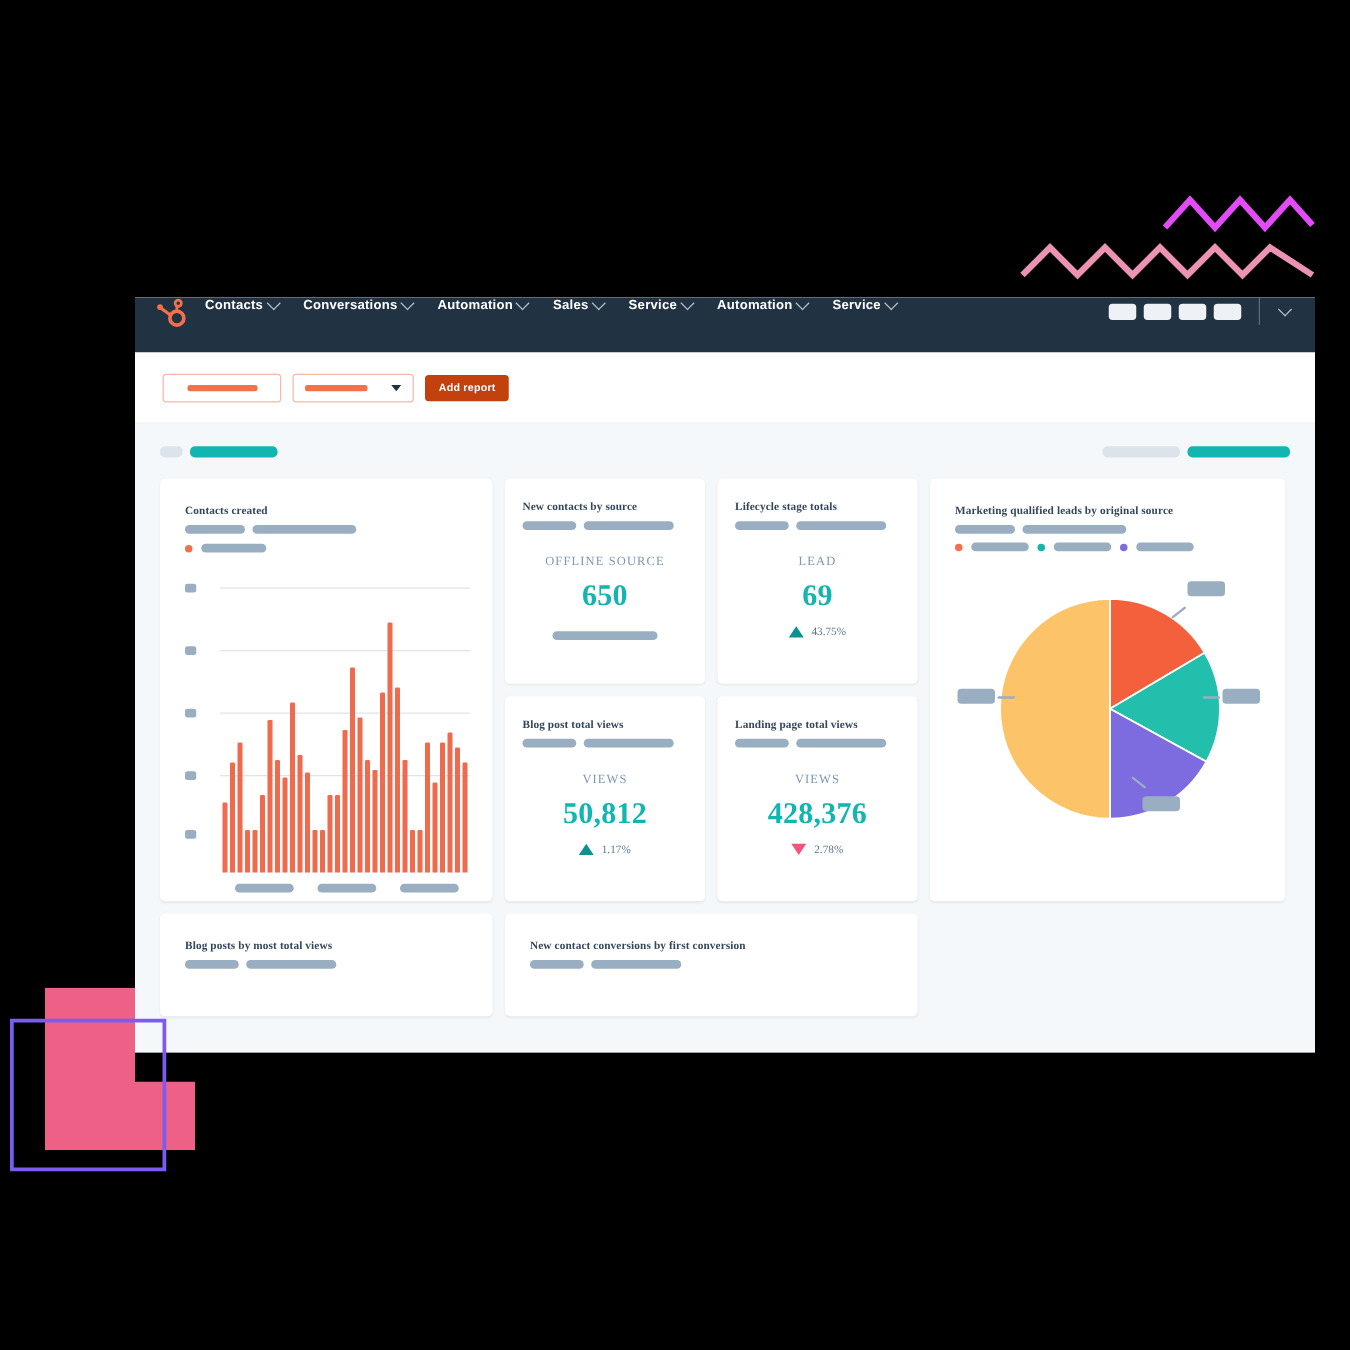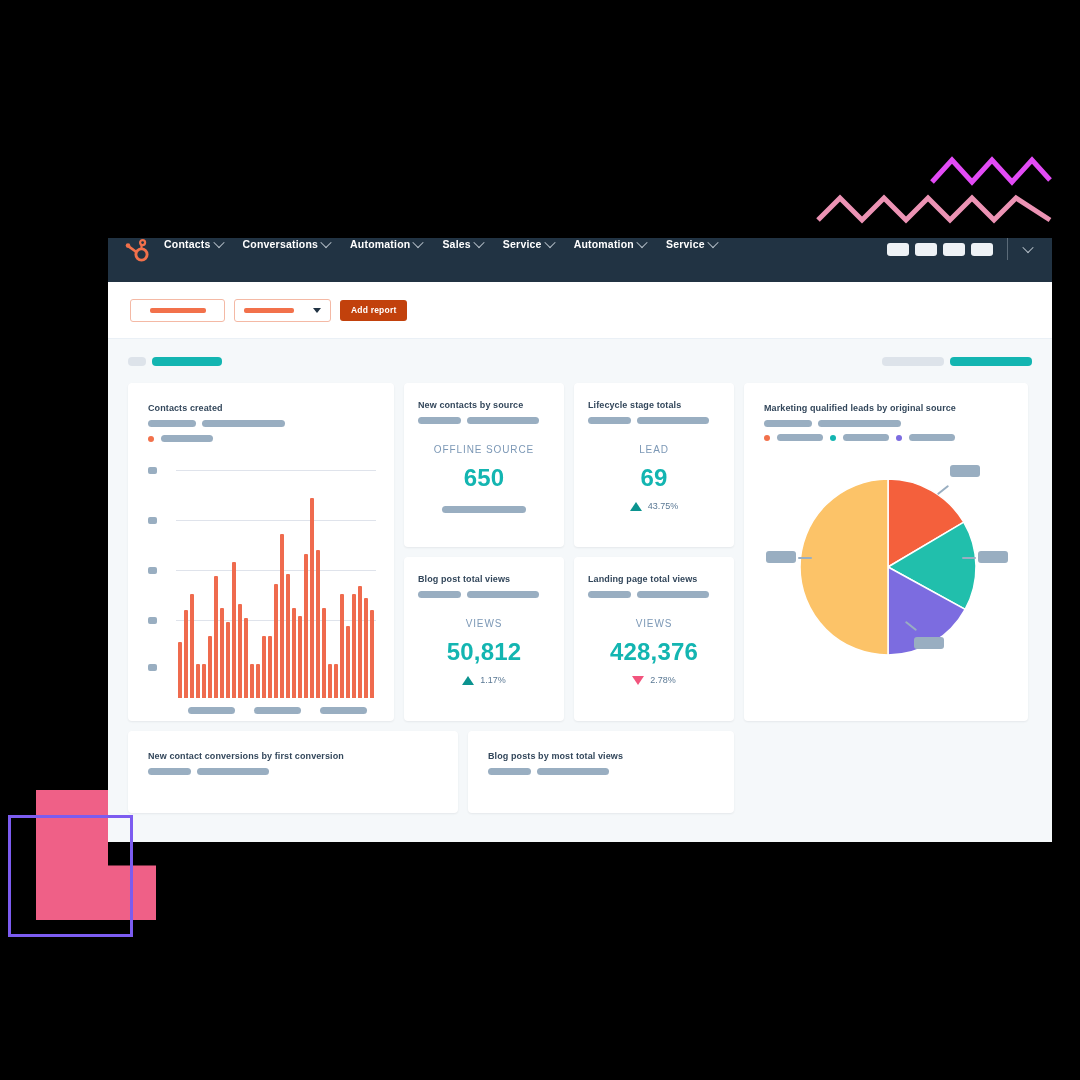--- a/index.html
+++ b/index.html
@@ -179,20 +179,21 @@
   #filter-right { display: flex; align-items: center; gap: 6px; }
 
   
   .row { display: flex; gap: 10px; }
   .card {
     background: #ffffff;
     border-radius: 4px;
     box-shadow: 0 1px 2px rgba(33,51,67,.08);
     box-sizing: border-box;
     position: relative;
+    font-family: Liberation Serif, serif;
   }
   .card-title {
     color: #33475b;
     font-size: 9px;
     font-weight: bold;
     letter-spacing: .1px;
     white-space: nowrap;
   }
   .sub-skeleton-row { display: flex; gap: 6px; margin-top: 7px; }
 
@@ -535,33 +536,33 @@
           <div class="pie-label" style="left:2px;top:88px"></div>
           <div class="pie-leader" style="left:34px;top:94px;width:14px"></div>
           <div class="pie-label" style="left:150px;top:174px"></div>
           <div class="pie-leader" style="left:140px;top:162px;width:14px;transform:rotate(38deg)"></div>
         </div>
       </div>
 
     </div>
 
     <div class="row" id="bottom-row">
+      <div class="card bottom-card" id="card-blog-posts">
+        <div class="card-title">Blog posts by most total views</div>
+        <div class="sub-skeleton-row">
+          <div class="skeleton sk-slate" style="width:43px;height:7px"></div>
+          <div class="skeleton sk-slate" style="width:72px;height:7px"></div>
+        </div>
+      </div>
       <div class="card bottom-card" id="card-new-contact-conv">
         <div class="card-title">New contact conversions by first conversion</div>
         <div class="sub-skeleton-row">
           <div class="skeleton sk-slate" style="width:43px;height:7px"></div>
           <div class="skeleton sk-slate" style="width:72px;height:7px"></div>
         </div>
       </div>
-      <div class="card bottom-card" id="card-blog-posts">
-        <div class="card-title">Blog posts by most total views</div>
-        <div class="sub-skeleton-row">
-          <div class="skeleton sk-slate" style="width:43px;height:7px"></div>
-          <div class="skeleton sk-slate" style="width:72px;height:7px"></div>
-        </div>
-      </div>
     </div>
 
   </div>
 </div>
 
 <div class="deco" id="pink-l-shape"></div>
 <div class="deco" id="purple-square-outline"></div>
 
 </body></html>

